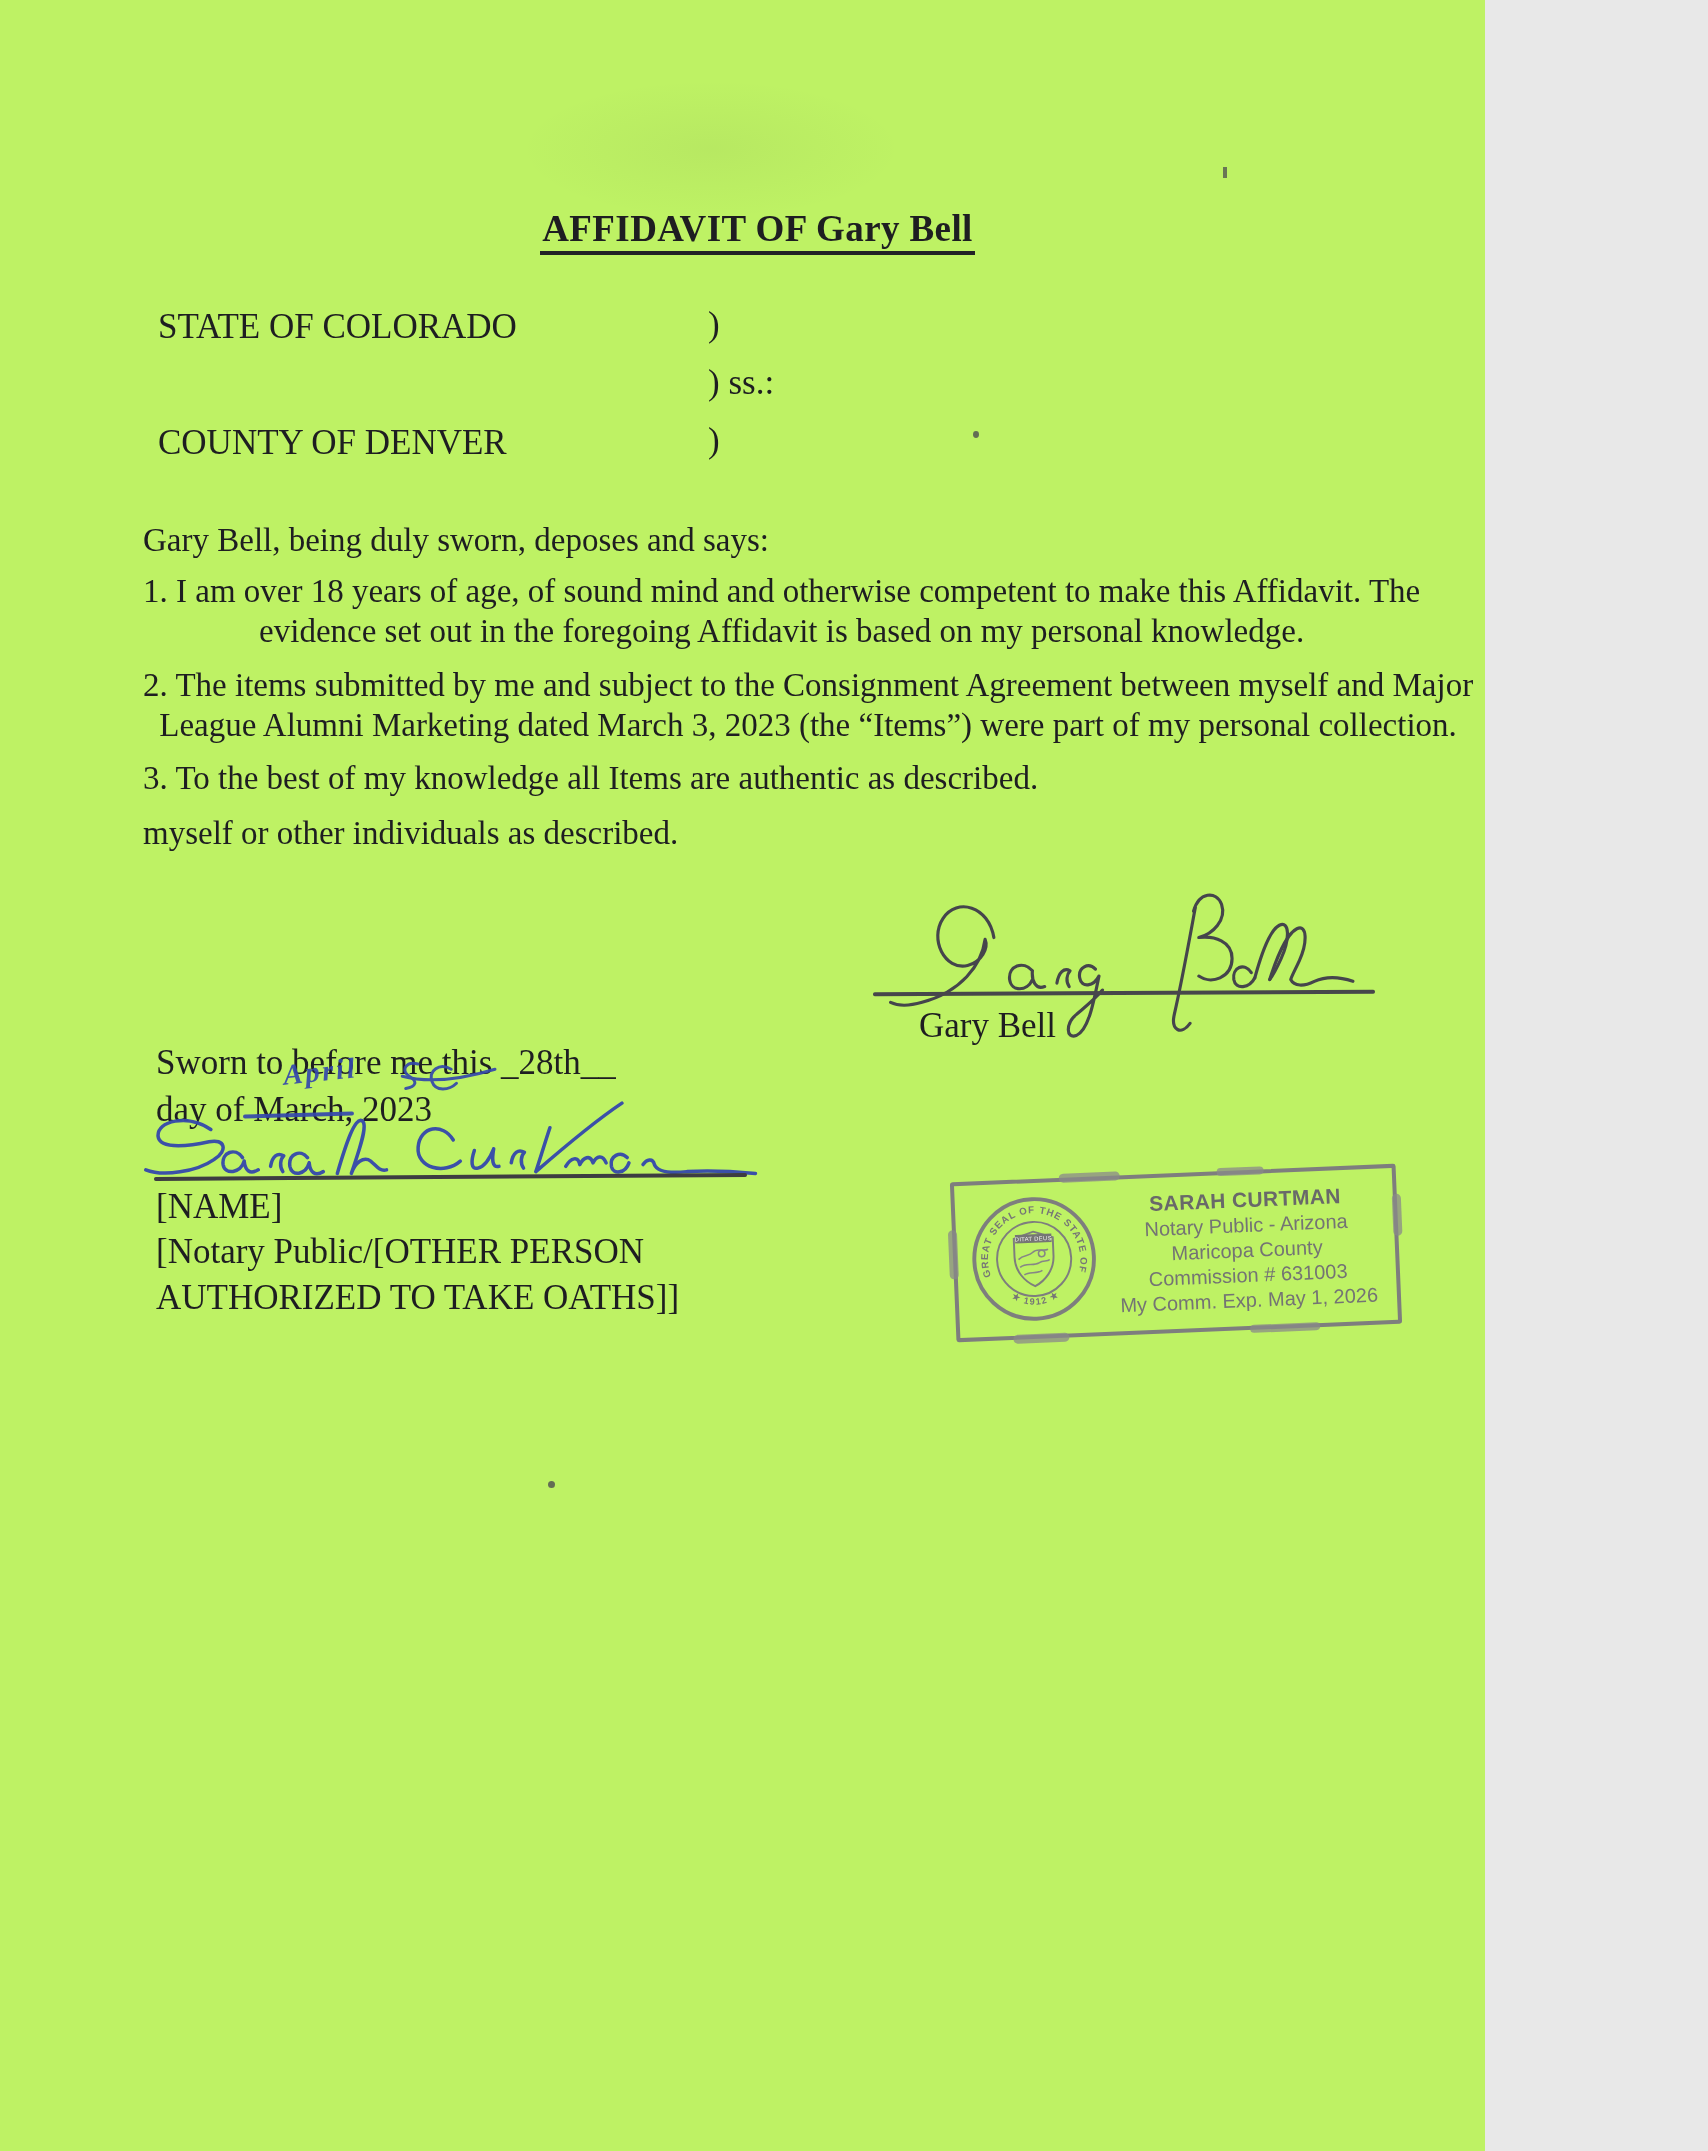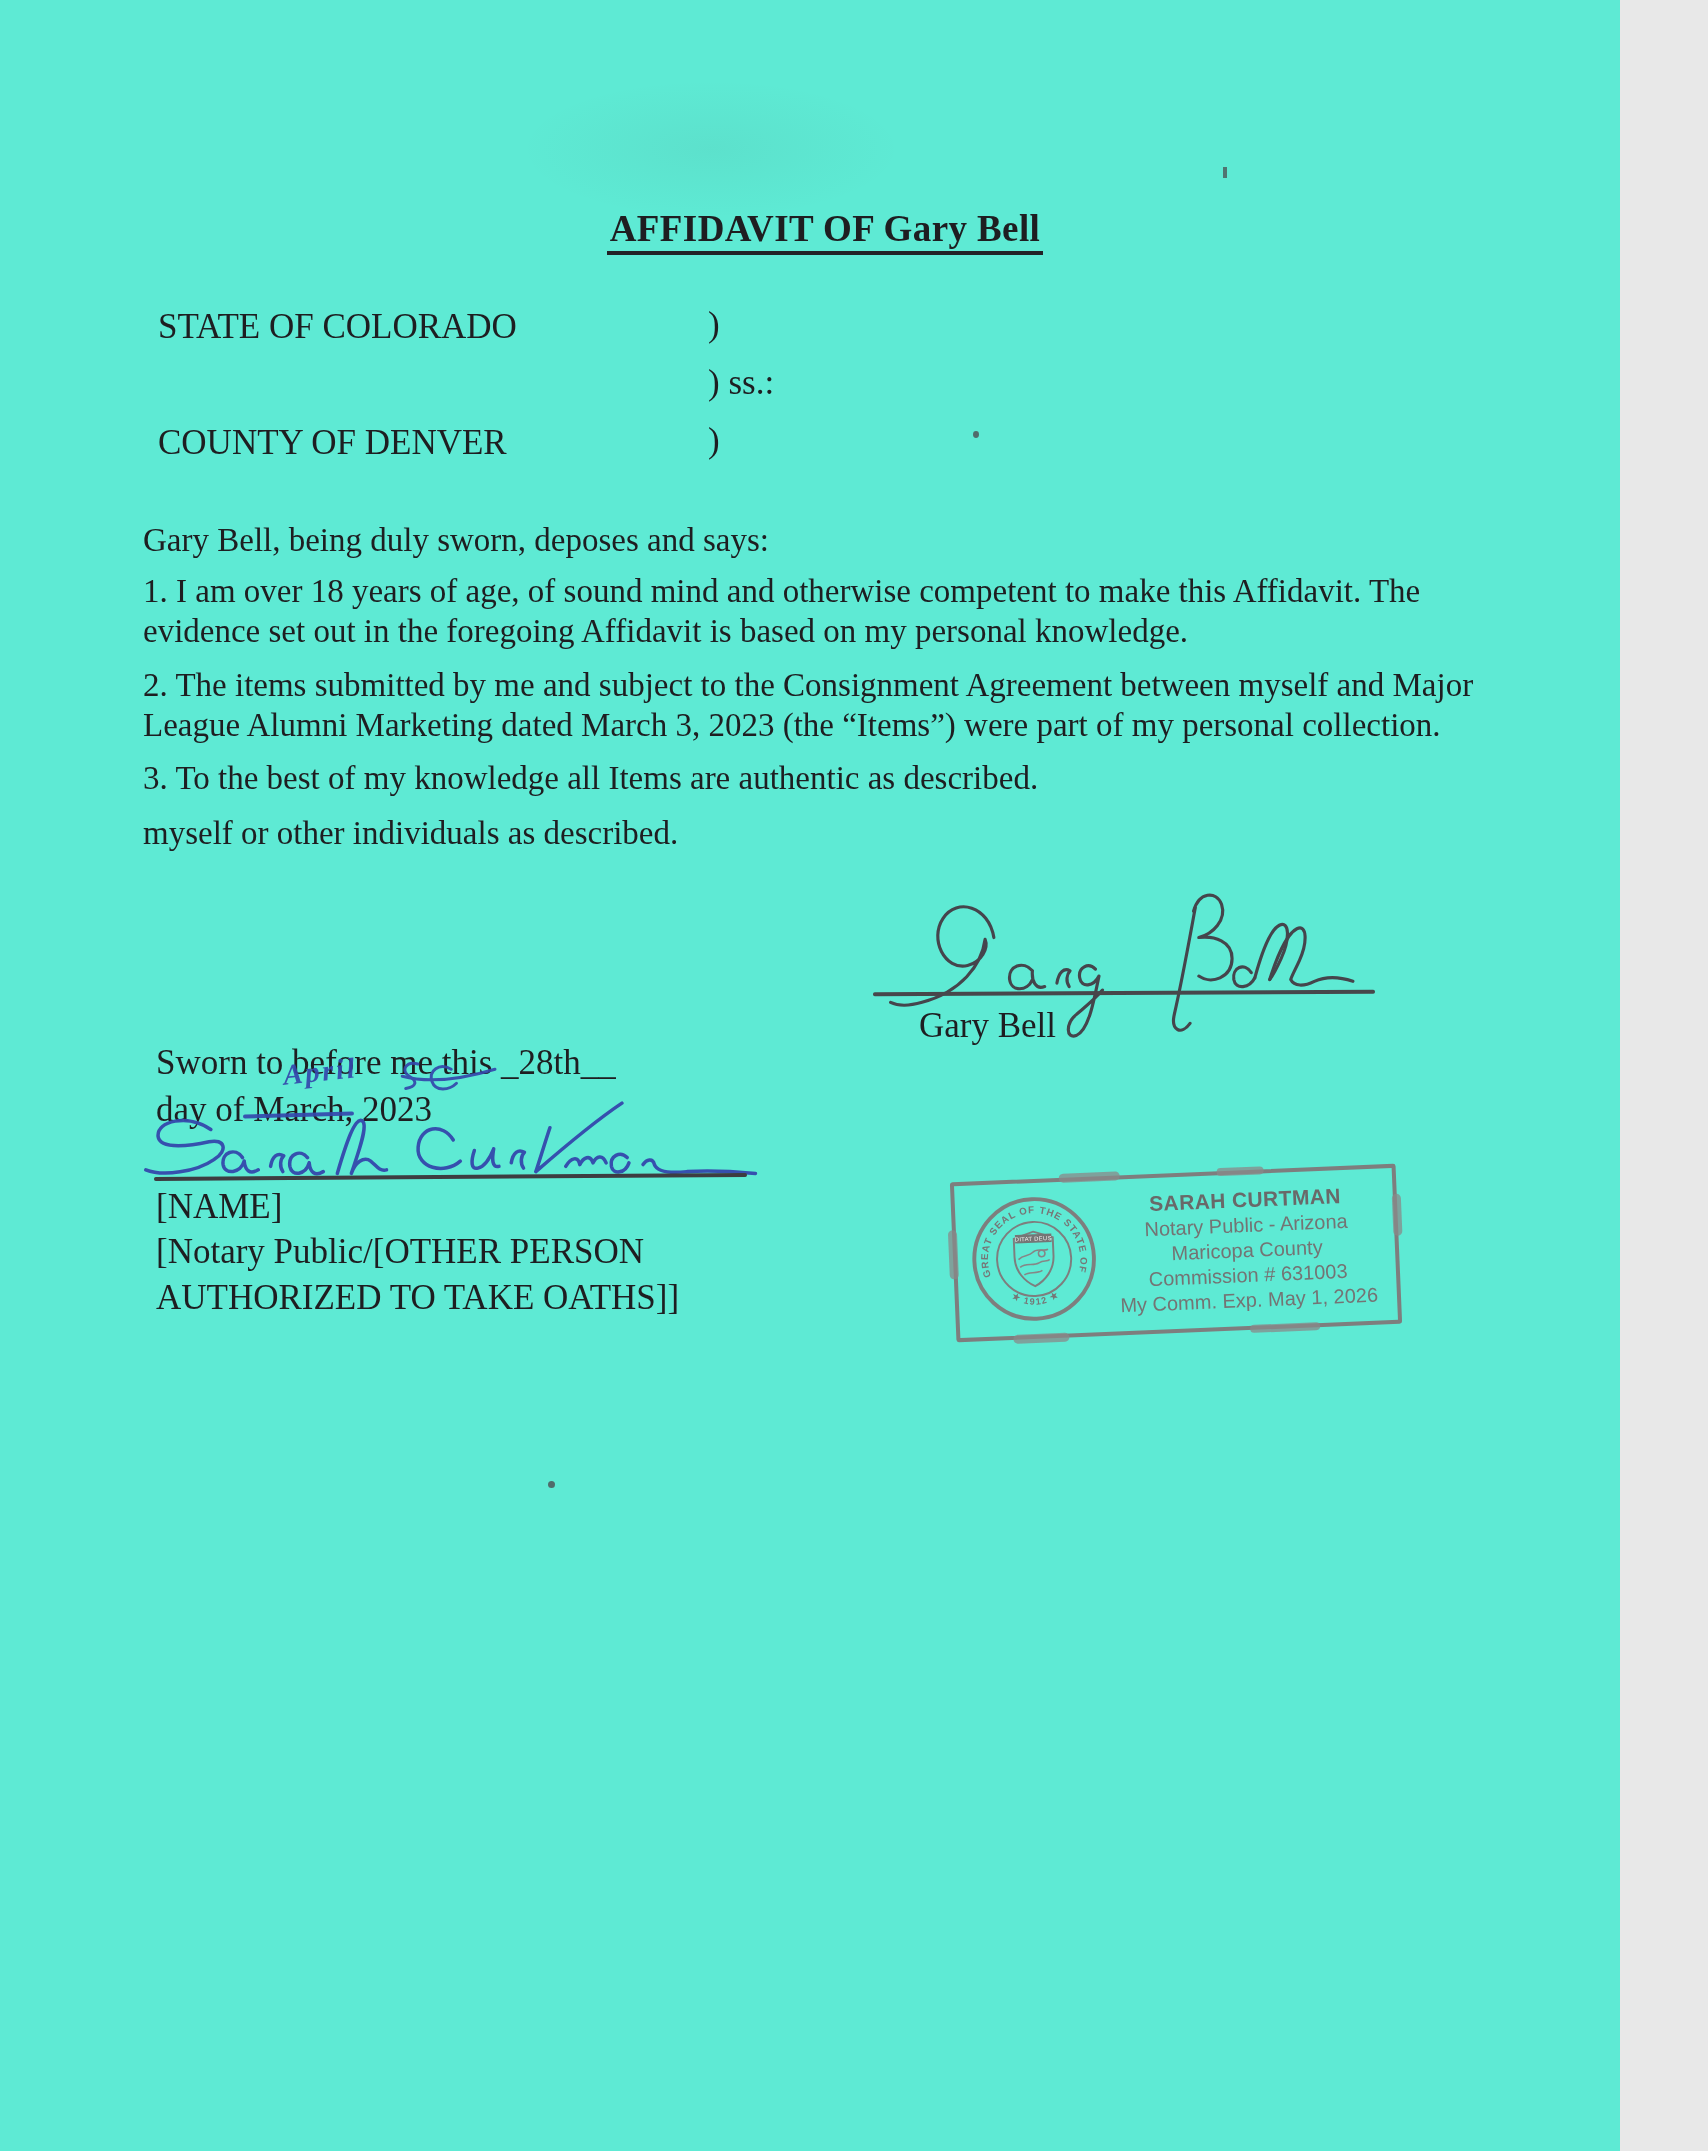--- a/index.html
+++ b/index.html
@@ -1,33 +1,33 @@
 <!DOCTYPE html>
 <html style="font-size:14px"><head>
 <meta charset="utf-8">
 <style>
   html,body { margin:0; padding:0; background:#e8e8e8; }
   .page {
-    position:relative; width:1620px; height:2152px;
-    background:#5eead4; overflow:hidden;
+    position:relative; width:1485px; height:2152px;
+    background:#bef264; overflow:hidden;
     font-family:"Liberation Serif", serif; color:#1e1e21;
   }
   .abs { position:absolute; }
   .nowrap { white-space:nowrap; }
 
   .doc-title { left:30px; right:0; top:207px; text-align:center;
     font-size:37px; font-weight:bold; letter-spacing:0.4px; }
   .doc-title span { border-bottom:4.4px solid #222226; padding:0 2.6px 1.8px 2.6px; }
 
   .venue { font-size:35px; }
   .venue-label { left:158px; }
   .venue-paren { left:708px; }
 
   .bodytext { font-size:33px; line-height:40px; }
-  .bodytext div { white-space:nowrap; }
+  .bodytext div { white-space:nowrap;text-align:center; }
 
   .typed-name { font-size:35px;margin-left:40px; }
 
   .jurat { font-size:35px; }
 
   .struck { position:relative; display:inline-block; }
   .strike-line { position:absolute; left:-10.5px; right:-8.8px; top:23px; height:4.4px;
     background:#3448ac; transform:rotate(-1.6deg); border-radius:2.6px; opacity:0.92; }
 
   .handwritten-month { color:#3448ac; font-style:italic; font-size:29px;

